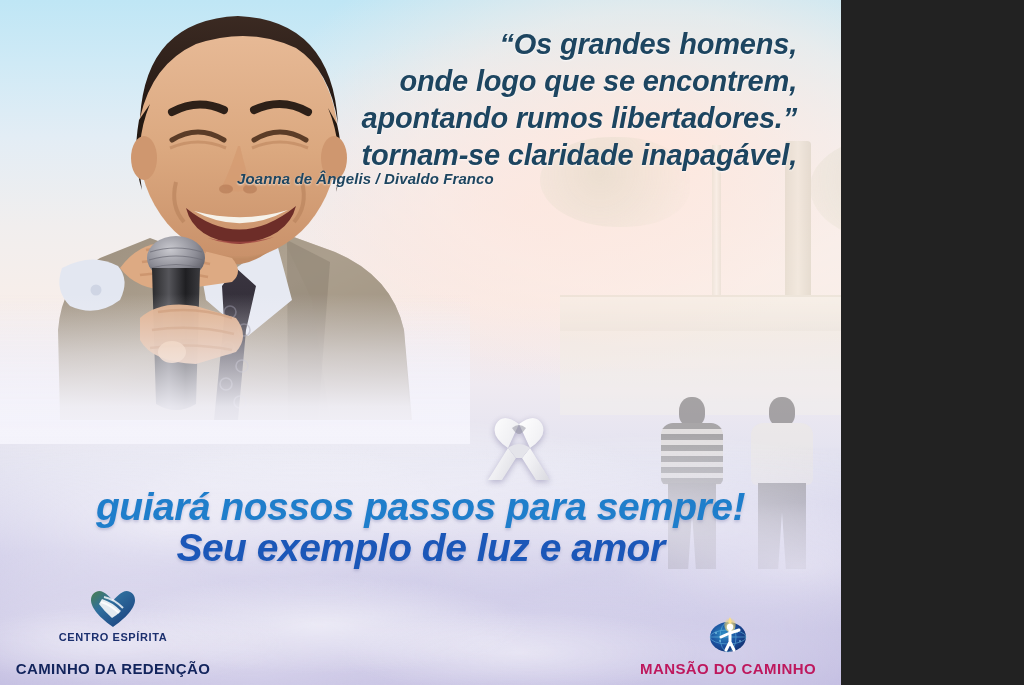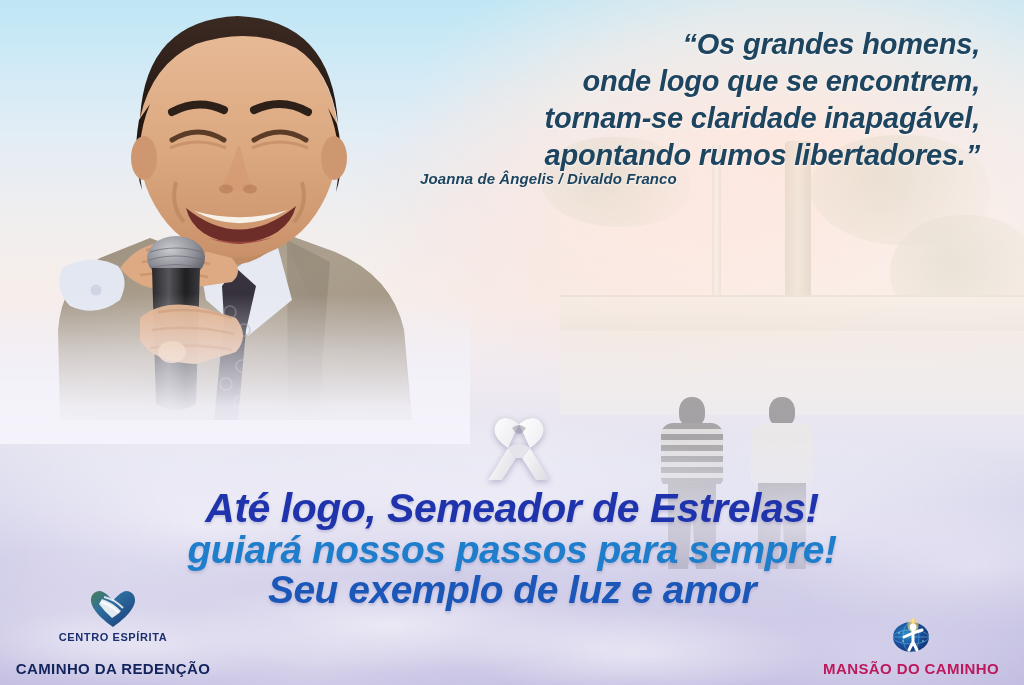--- a/index.html
+++ b/index.html
@@ -1,21 +1,21 @@
 <!DOCTYPE html>
 <html><head>
 <meta charset="utf-8">
 <style>
   * { margin:0; padding:0; box-sizing:border-box; }
   html,body{ background:#222; }
   body{ font-family:"Liberation Sans", sans-serif; }
 
   #poster{
     position:relative;
-    width:1024px; height:685px;
+    width:841px; height:685px;
     overflow:hidden;
     background:#dfe3f2;
   }
 
   
   .bg-sky{
     position:absolute; inset:0;
     background:
       linear-gradient(180deg,
         #bfe6f5 0%,
@@ -342,43 +342,42 @@
       <path d="M 152 330 Q 194 324 234 334" stroke="#c9916a" stroke-width="2.5" fill="none" opacity=".75"></path>
       <path d="M 150 348 Q 192 342 232 350" stroke="#c9916a" stroke-width="2.5" fill="none" opacity=".75"></path>
       <ellipse cx="172" cy="352" rx="14" ry="11" fill="#eec4a0" opacity=".9"></ellipse>
     </svg>
     <div class="portrait-fade"></div>
   </div>
 
   <div class="quote">
     <span class="quote-line">“Os grandes homens,</span>
     <span class="quote-line">onde logo que se encontrem,</span>
+    <span class="quote-line">apontando rumos libertadores.”</span>
     <span class="quote-line">tornam-se claridade inapagável,</span>
-    <span class="quote-line">apontando rumos libertadores.”</span>
   </div>
   <div class="quote-credit">Joanna de Ângelis / Divaldo Franco</div>
 
   <div class="ribbon">
     <svg viewBox="0 0 82 80" xmlns="http://www.w3.org/2000/svg">
       <defs>
         <linearGradient id="rb" x1="0" y1="0" x2="1" y2="1">
           <stop offset="0%" stop-color="#ffffff"></stop>
           <stop offset="55%" stop-color="#f0f0f3"></stop>
           <stop offset="100%" stop-color="#d9d9e0"></stop>
         </linearGradient>
       </defs>
       <path d="M 41 16 Q 25 4 18 16 Q 12 28 30 40 L 10 72 L 24 72 L 38 50 L 30 40 Z" fill="url(#rb)"></path>
       <path d="M 41 16 Q 57 4 64 16 Q 70 28 52 40 L 72 72 L 58 72 L 44 50 L 52 40 Z" fill="url(#rb)"></path>
       <path d="M 30 40 Q 41 32 52 40 L 44 50 L 38 50 Z" fill="#e4e4ea"></path>
       <path d="M 34 20 Q 41 14 48 20 Q 44 26 41 26 Q 38 26 34 20 Z" fill="#8e8e9c" opacity=".5"></path>
     </svg>
   </div>
 
   <div class="headline">
-    <span class="hl hl-1">Até logo, Semeador de Estrelas!</span>
     <span class="hl hl-3">guiará nossos passos para sempre!</span>
     <span class="hl hl-2">Seu exemplo de luz e amor</span>
   </div>
 
   <div class="logo-left">
     <div class="logo-mark">
       <svg width="46" height="40" viewBox="0 0 46 40" xmlns="http://www.w3.org/2000/svg">
         <defs>
           <linearGradient id="hg" x1="0" y1="0" x2="1" y2="1">
             <stop offset="0%" stop-color="#4b7f4f"></stop>

